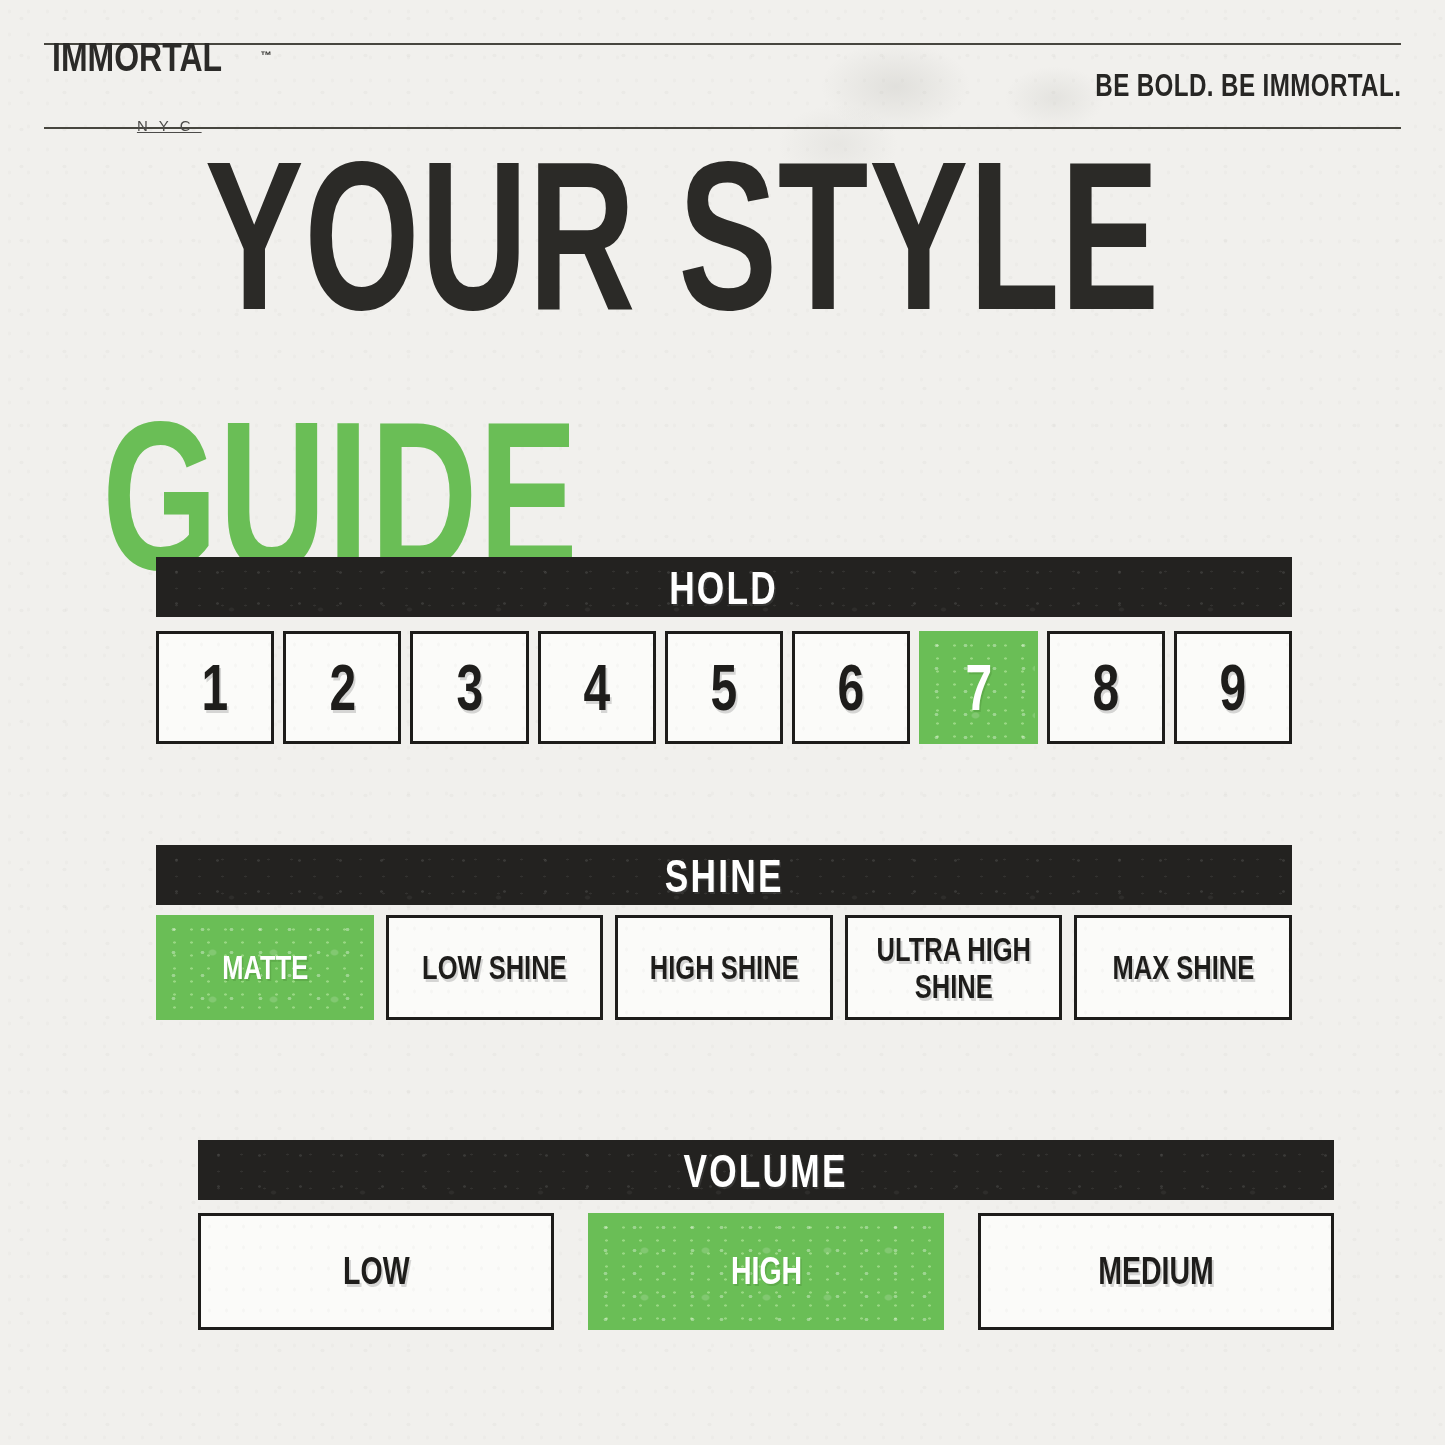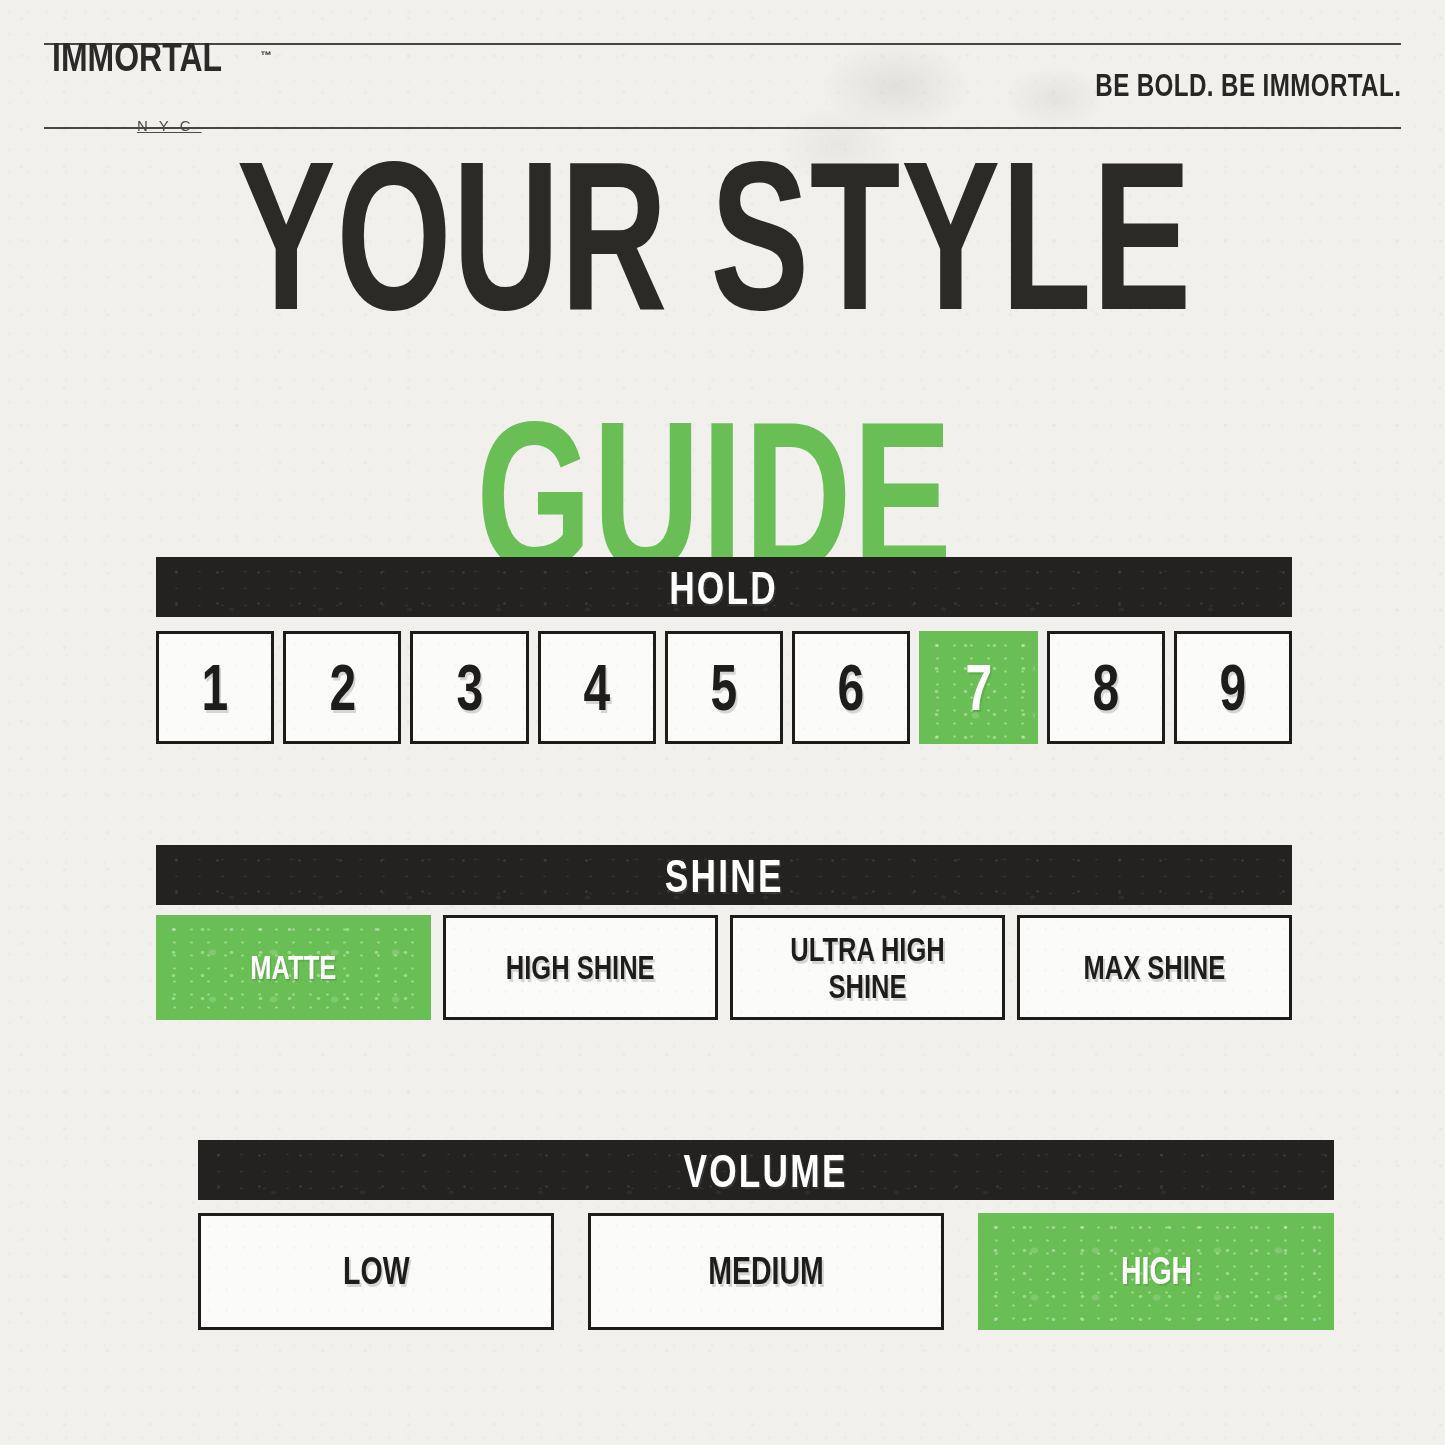--- a/index.html
+++ b/index.html
@@ -25,21 +25,21 @@
   }
   .logo{display:flex;flex-direction:column;align-items:center;padding-left:8px;gap:40px;}
   .logo-main{font-weight:bold;font-size:40px;line-height:38px;color:#2b2a28;}
   .logo-main .cond{transform:scaleX(.8);transform-origin:left;letter-spacing:0px;}
   .tm{font-size:11px;vertical-align:top;position:relative;top:-2px;left:-4px;color:#2b2a28;font-weight:bold;}
   .logo-sub{font-size:15px;font-weight:normal;color:#4c4b49;letter-spacing:11px;text-indent:11px;margin-top:1px;text-decoration:underline;}
   .tagline{font-weight:bold;font-size:31px;color:#272624;letter-spacing:.5px;}
   .tagline .cond{transform:scaleX(.78);transform-origin:right;}
 
   
-  .title{position:absolute;top:152px;left:0;right:16px;text-align:center;font-weight:bold;}
+  .title{position:absolute;top:152px;left:0;right:16px;text-align:left;font-weight:bold;}
   .title-line{line-height:168px;}
   .t1{font-size:212px;color:#2b2a27;letter-spacing:1px;transform:scaleX(.70);}
   .title-line2{margin-top:24px;}
   .t2{font-size:212px;letter-spacing:2px;transform:scaleX(.70);}
 
   
   .sec{position:absolute;left:156px;width:1136px;}
   .sec-hold{top:557px;}
   .sec-shine{top:845px;}
   .sec-volume{top:1140px;padding-left:42px;}
@@ -138,41 +138,44 @@
 
   <section class="sec sec-shine">
     <div class="bar">
         <span class="cond bar-label">SHINE</span>
       </div>
     <div class="row row-shine">
       <div class="cell selected">
           <span class="cond">MATTE</span>
         </div>
       <div class="cell">
+          <span class="cond">LOW SHINE</span>
+        </div>
+      <div class="cell">
           <span class="cond">HIGH SHINE</span>
         </div>
       <div class="cell">
           <span class="cond wrap">ULTRA HIGH SHINE</span>
         </div>
       <div class="cell">
           <span class="cond">MAX SHINE</span>
         </div>
     </div>
   </section>
 
   <section class="sec sec-volume">
     <div class="bar">
         <span class="cond bar-label">VOLUME</span>
       </div>
     <div class="row row-volume">
       <div class="cell">
           <span class="cond">LOW</span>
         </div>
+      <div class="cell selected">
+          <span class="cond">HIGH</span>
+        </div>
       <div class="cell">
           <span class="cond">MEDIUM</span>
-        </div>
-      <div class="cell selected">
-          <span class="cond">HIGH</span>
         </div>
     </div>
   </section>
 
 </div>
 
 </body></html>

